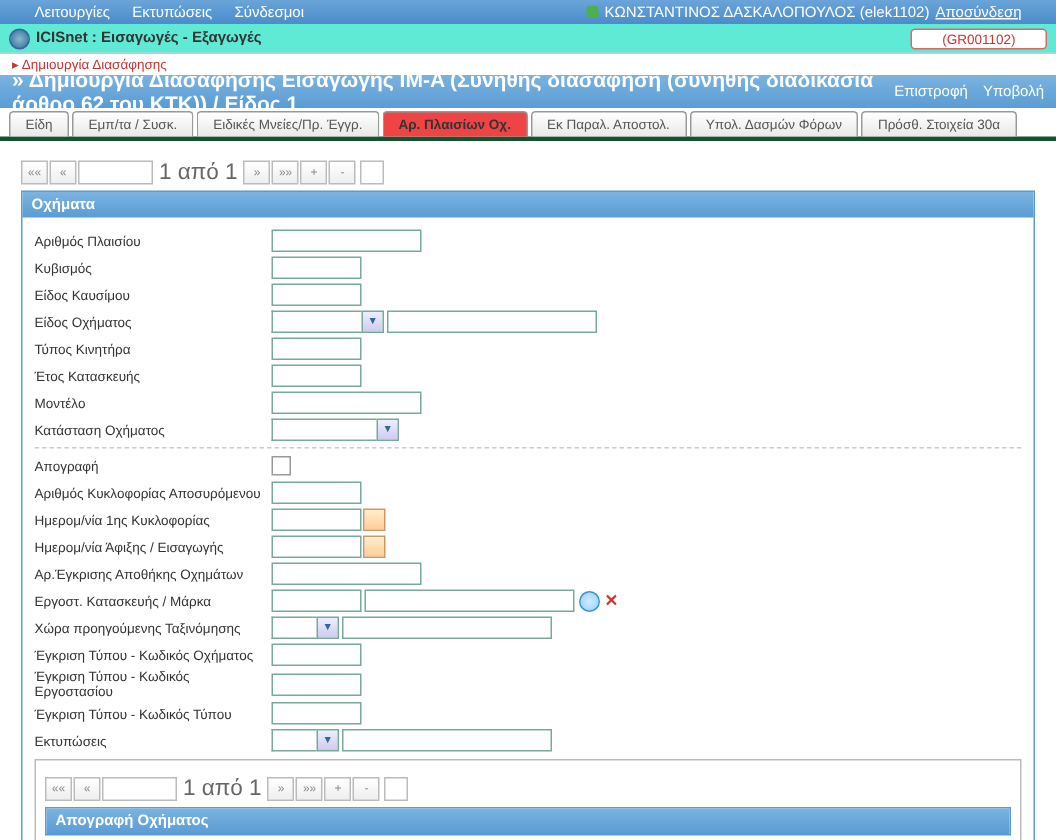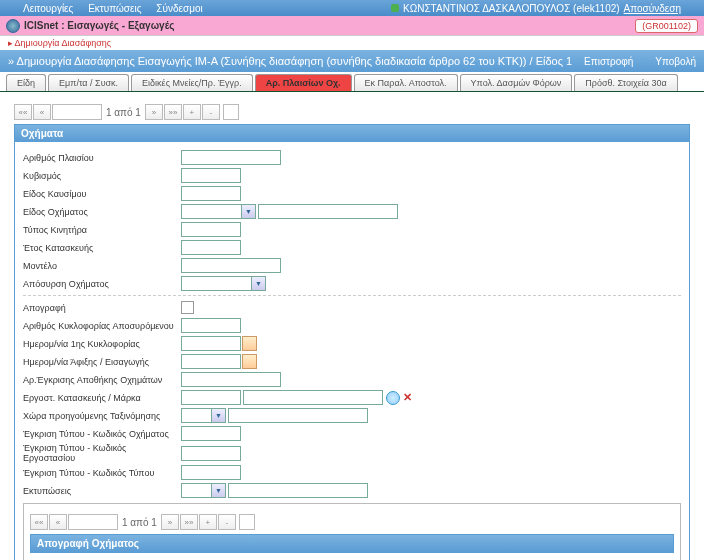--- a/index.html
+++ b/index.html
@@ -2,39 +2,39 @@
 <html><head>
 <meta charset="utf-8">
 <style>
 *{box-sizing:border-box;margin:0;padding:0;font-family:Arial,sans-serif;font-size:10px}
 body{background:#fff;width:704px;height:560px;overflow:hidden}
 .topbar{background:linear-gradient(#6aa4d9,#4a8cc9);color:#fff;height:16px;display:flex;align-items:center;padding:0 23px;justify-content:space-between}
 .topbar-left span{color:#fff;margin-right:12px;cursor:pointer}
 .topbar-right{display:flex;align-items:center;gap:4px}
 .topbar-right .dot{width:8px;height:8px;background:#4caf50;border-radius:2px}
 .topbar-right a{color:#fff;text-decoration:underline}
-.subhead{height:20px;display:flex;align-items:center;padding:0 6px;background:#f9a8d4;border-bottom:1px solid #ccc;justify-content:space-between}
+.subhead{height:20px;display:flex;align-items:center;padding:0 6px;background:#5eead4;border-bottom:1px solid #ccc;justify-content:space-between}
 .subhead-left{display:flex;align-items:center;gap:4px}
 .globe{width:14px;height:14px;border-radius:50%;background:radial-gradient(#8bc,#369);border:1px solid #369}
 .subhead b{color:#333}
-.badge{background:#fff;border:1px solid #d66;color:#c33;padding:1px 6px;border-radius:3px;font-size:9px}
+.badge{background:#fff;border:1px solid #d66;color:#c33;padding:1px 20px;border-radius:3px;font-size:9px}
 .crumb{color:#c33;padding:2px 8px;font-size:9px}
 .crumb::before{content:"▸ ";color:#c33}
 .header2{background:linear-gradient(#7bb3e0,#5a9cd4);color:#fff;height:22px;display:flex;align-items:center;padding:0 8px;justify-content:space-between}
-.header2-title{font-weight:normal;font-size:11px}
-.header2-btns{display:flex;gap:22px}
+.header2-title{font-weight:bold;font-size:14px}
+.header2-btns{display:flex;gap:10px}
 .header2-btns span{cursor:pointer;font-size:10px}
-.tabs{display:flex;border-bottom:1px solid #14532d;padding:2px 6px 0;gap:2px;background:#fff}
+.tabs{display:flex;border-bottom:3px solid #14532d;padding:2px 6px 0;gap:2px;background:#fff}
 .tab{border:1px solid #999;border-bottom:none;padding:3px 10px;background:linear-gradient(#fff,#e8e8e8);color:#555;border-radius:3px 3px 0 0;cursor:pointer;font-size:9px}
 .tab.active{background:#ef4444;font-weight:bold;color:#333}
 .content{padding:8px 14px;height:480px;overflow:auto}
 .pager{display:flex;align-items:center;gap:1px;margin:4px 0}
 .pgbtn{border:1px solid #bbb;background:linear-gradient(#fff,#eee);width:18px;height:16px;display:flex;align-items:center;justify-content:center;font-size:8px;color:#888;cursor:pointer}
 .pginput{border:1px solid #bbb;width:50px;height:16px;padding:0 2px;font-size:9px;text-align:center}
-.pgtxt{font-size:10px;padding:0 3px;color:#666}
+.pgtxt{font-size:15px;padding:0 3px;color:#666}
 .pgsq{border:1px solid #bbb;background:#fff;width:16px;height:16px;margin-left:2px}
 .panel{border:1px solid #5a9cd4;margin:4px 0}
 .panel-head{background:linear-gradient(#7bb3e0,#5a9cd4);color:#fff;padding:3px 6px;font-size:10px;font-weight:bold}
 .panel-body{padding:6px 8px}
 .row{display:flex;align-items:center;margin:1px 0;min-height:17px}
 .lbl{width:158px;color:#333;font-size:9px}
 .fld{border:1px solid #7a9;background:#fff;height:15px;width:60px}
 .fld.w1{width:60px}
 .fld.w2{width:100px}
 .combo{display:flex}
@@ -133,21 +133,21 @@
         </div>
       <div class="row">
           <span class="lbl">Έτος Κατασκευής</span>
           <input class="fld w1" style="">
         </div>
       <div class="row">
           <span class="lbl">Μοντέλο</span>
           <input class="fld w2" style="">
         </div>
       <div class="row">
-          <span class="lbl">Απόσυρση Οχήματος</span>
+          <span class="lbl">Κατάσταση Οχήματος</span>
           <div class="combo">
             <input class="fld" style="width: 70px;">
             <span class="cbtn">▼</span>
           </div>
         </div>
       <div class="sep"></div>
       <div class="row">
           <span class="lbl">Απογραφή</span>
           <span class="chk"></span>
         </div>

